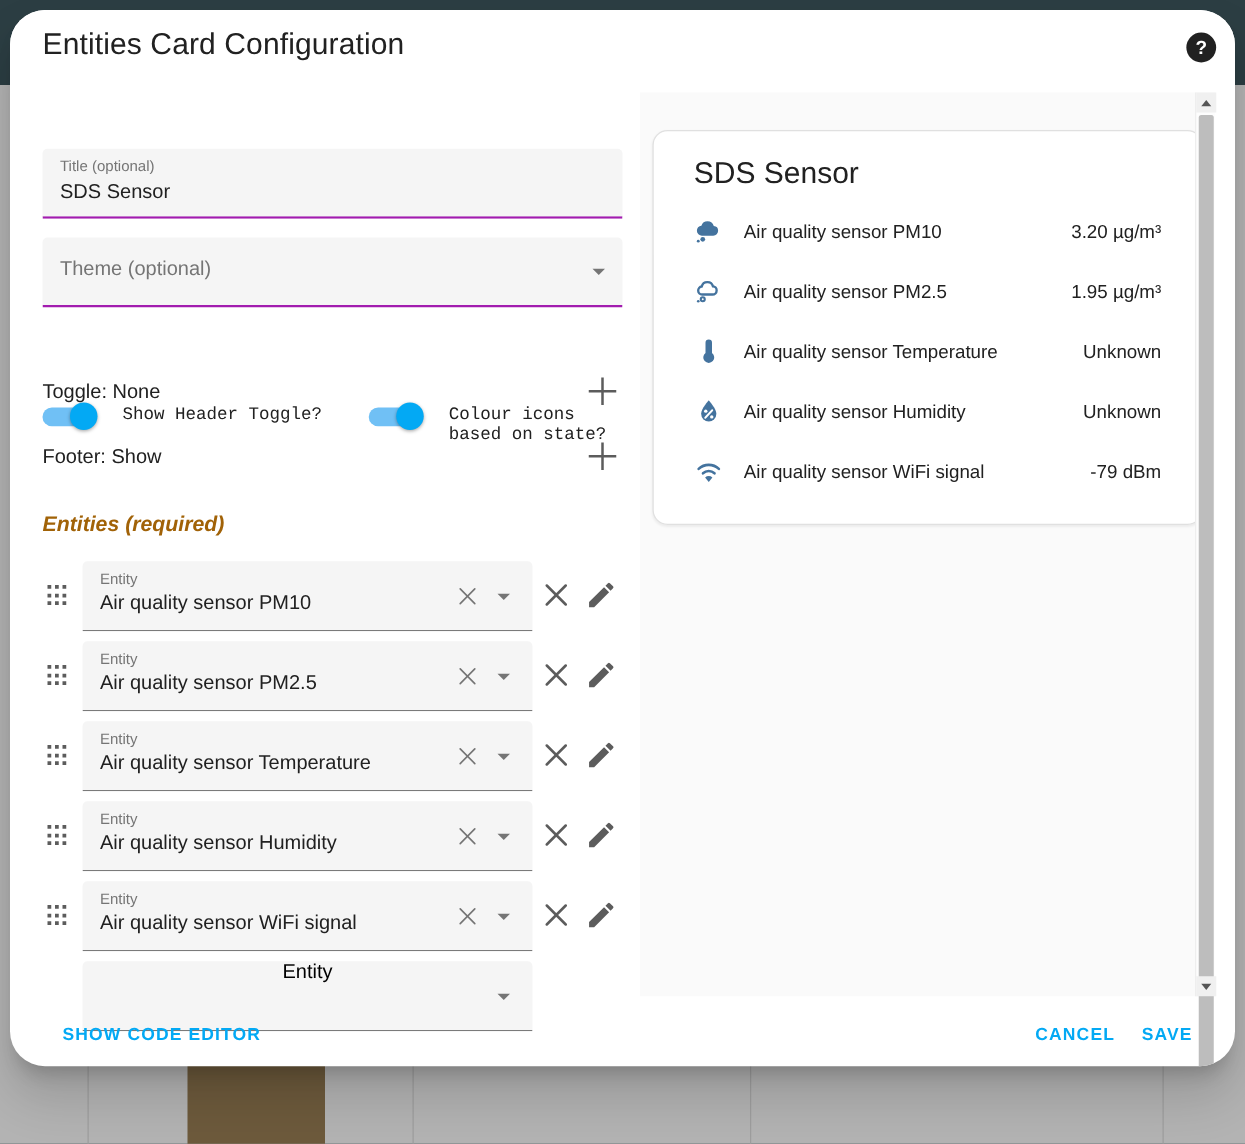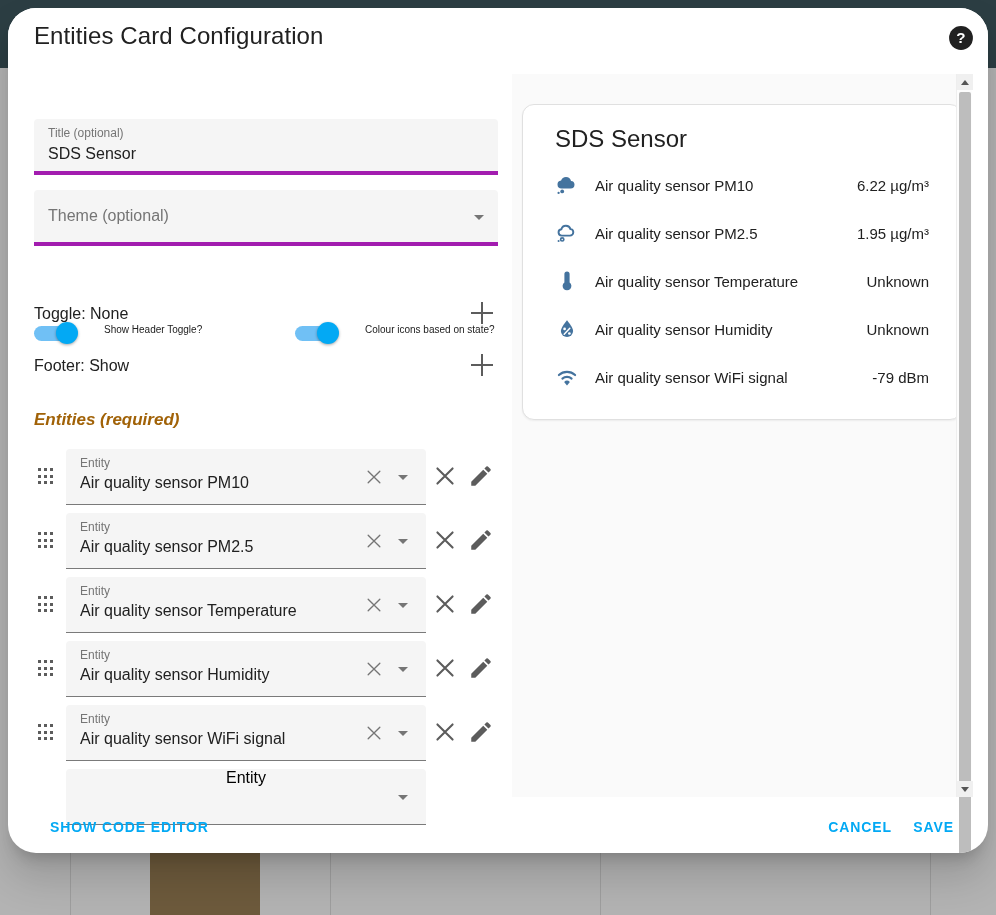--- a/index.html
+++ b/index.html
@@ -63,21 +63,21 @@
   
   #config-col {
     position: absolute; left: 0; top: 0; width: 496px; bottom: 0;
     padding: 0 26px;
   }
 
   .textfield {
     position: relative;
     background: #f5f5f5;
     border-top-left-radius: 4px; border-top-right-radius: 4px;
-    border-bottom: 4px solid #a21caf;
+    border-bottom: 2px solid #a21caf;
     height: 56px;
     cursor: text;
   }
   .textfield .tf-label {
     position: absolute; left: 14px; top: 7px;
     font-size: 12px; color: #757575;
   }
   .textfield .tf-value {
     position: absolute; left: 14px; top: 26px;
     font-size: 16px; color: #212121;
@@ -110,21 +110,21 @@
     background: #70c0f5;
   }
   .toggle .thumb {
     position: absolute; left: 22px; top: 0;
     width: 22px; height: 22px; border-radius: 50%;
     background: #03a9f4;
     box-shadow: 0 1px 3px rgba(0,0,0,.35);
   }
   .toggle-label {
     display: inline-block; vertical-align: middle;
-    font-size: 10px; color: #212121; margin-left: 10px;
+    font-size: 14px; color: #212121; margin-left: 4px; font-family: Liberation Mono, monospace;
   }
   #toggle-1 { position: absolute; left: 0; top: 3px; }
   #toggle-1-label { position: absolute; left: 60px; top: 5px; }
   #toggle-2 { position: absolute; left: 261px; top: 3px; }
   #toggle-2-label { position: absolute; left: 321px; top: 5px; }
 
   
   .hf-row {
     position: absolute; left: 26px; width: 464px; height: 28px;
   }
@@ -496,21 +496,21 @@
         <div id="preview-rows">
             <div class="pv-row">
               <span class="pv-icon">
                 <svg width="24" height="24" viewBox="0 0 24 24">
                   <path fill="#44739e" d="M6.5 15.5a4 4 0 0 1-.4-7.98A5.2 5.2 0 0 1 11 4a5.2 5.2 0 0 1 5.03 3.88A3.75 3.75 0 0 1 19.5 11.6a3.9 3.9 0 0 1-3.9 3.9H6.5Z"></path>
                   <circle cx="7.2" cy="18.4" r="1.9" fill="#44739e"></circle>
                   <circle cx="3.6" cy="19.9" r="1.15" fill="#44739e"></circle>
                 </svg>
               </span>
               <span class="pv-name">Air quality sensor PM10</span>
-              <span class="pv-state">6.22 µg/m³</span>
+              <span class="pv-state">3.20 µg/m³</span>
             </div>
             <div class="pv-row">
               <span class="pv-icon">
                 <svg width="24" height="24" viewBox="0 0 24 24">
                   <path fill="none" stroke="#44739e" stroke-width="1.9" d="M6.7 14.6a3.2 3.2 0 0 1-.3-6.38A4.6 4.6 0 0 1 11 4.7a4.6 4.6 0 0 1 4.4 3.4 3.1 3.1 0 0 1 2.9 3.2 3.3 3.3 0 0 1-3.3 3.3H6.7Z"></path>
                   <circle cx="7.2" cy="18.4" r="1.6" fill="none" stroke="#44739e" stroke-width="1.7"></circle>
                   <circle cx="3.6" cy="20.0" r="1.05" fill="#44739e"></circle>
                 </svg>
               </span>
               <span class="pv-name">Air quality sensor PM2.5</span>

